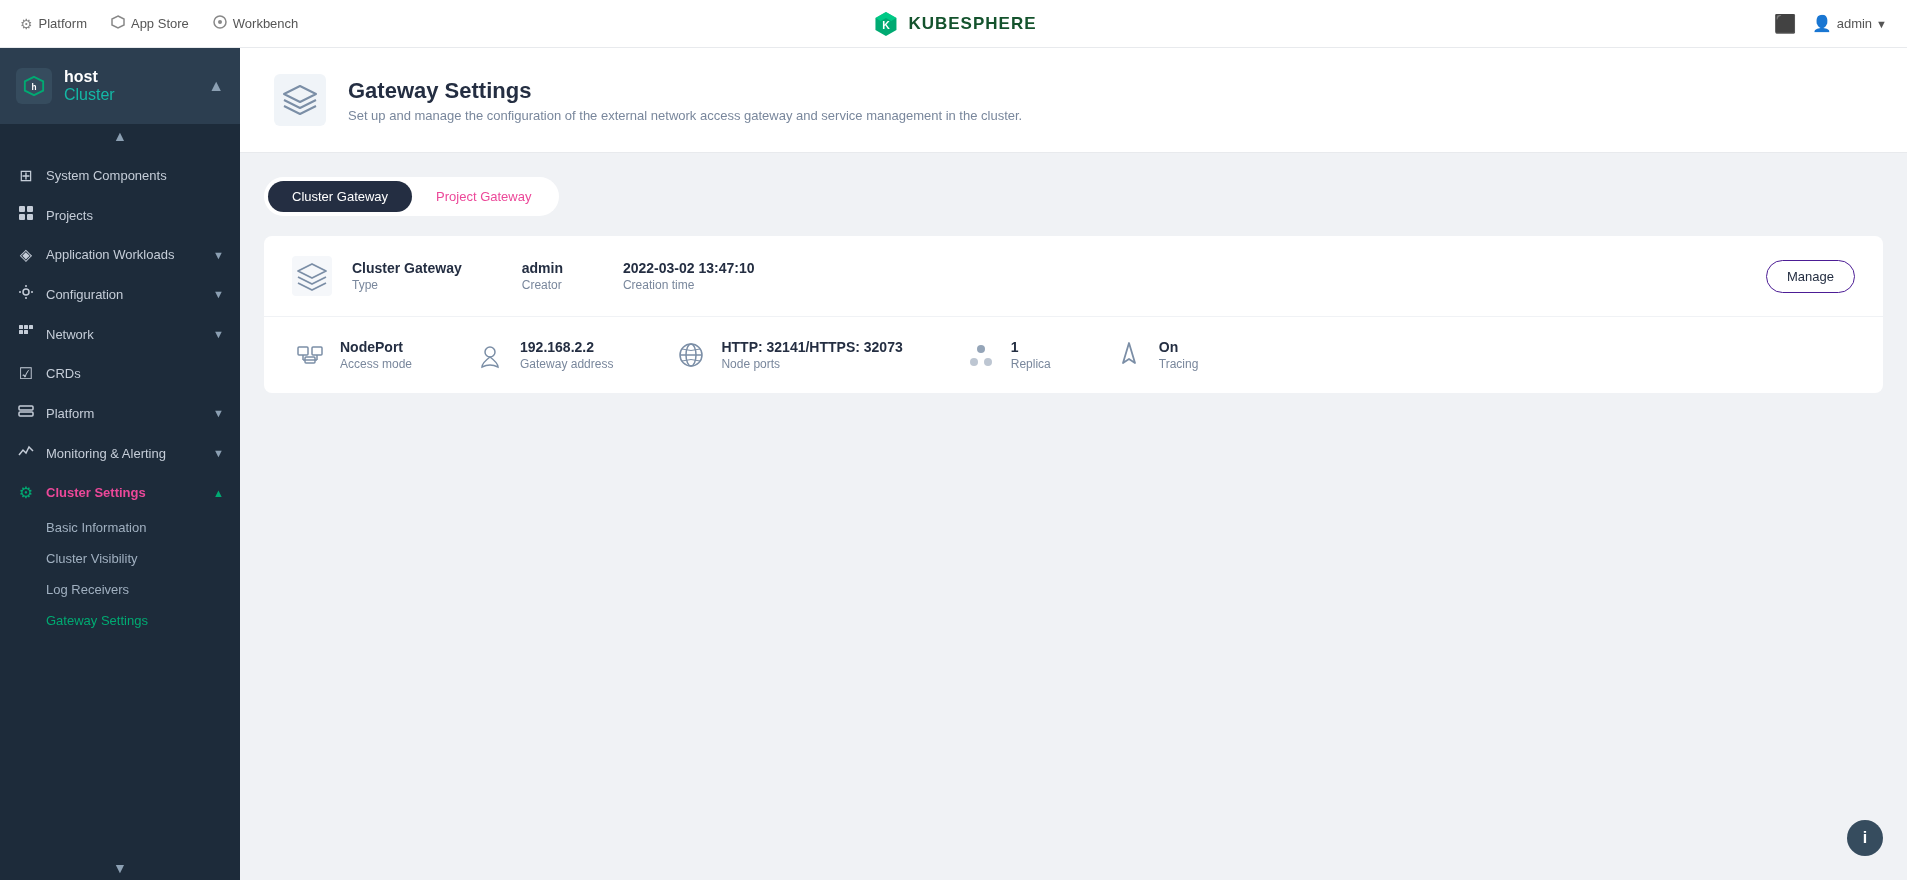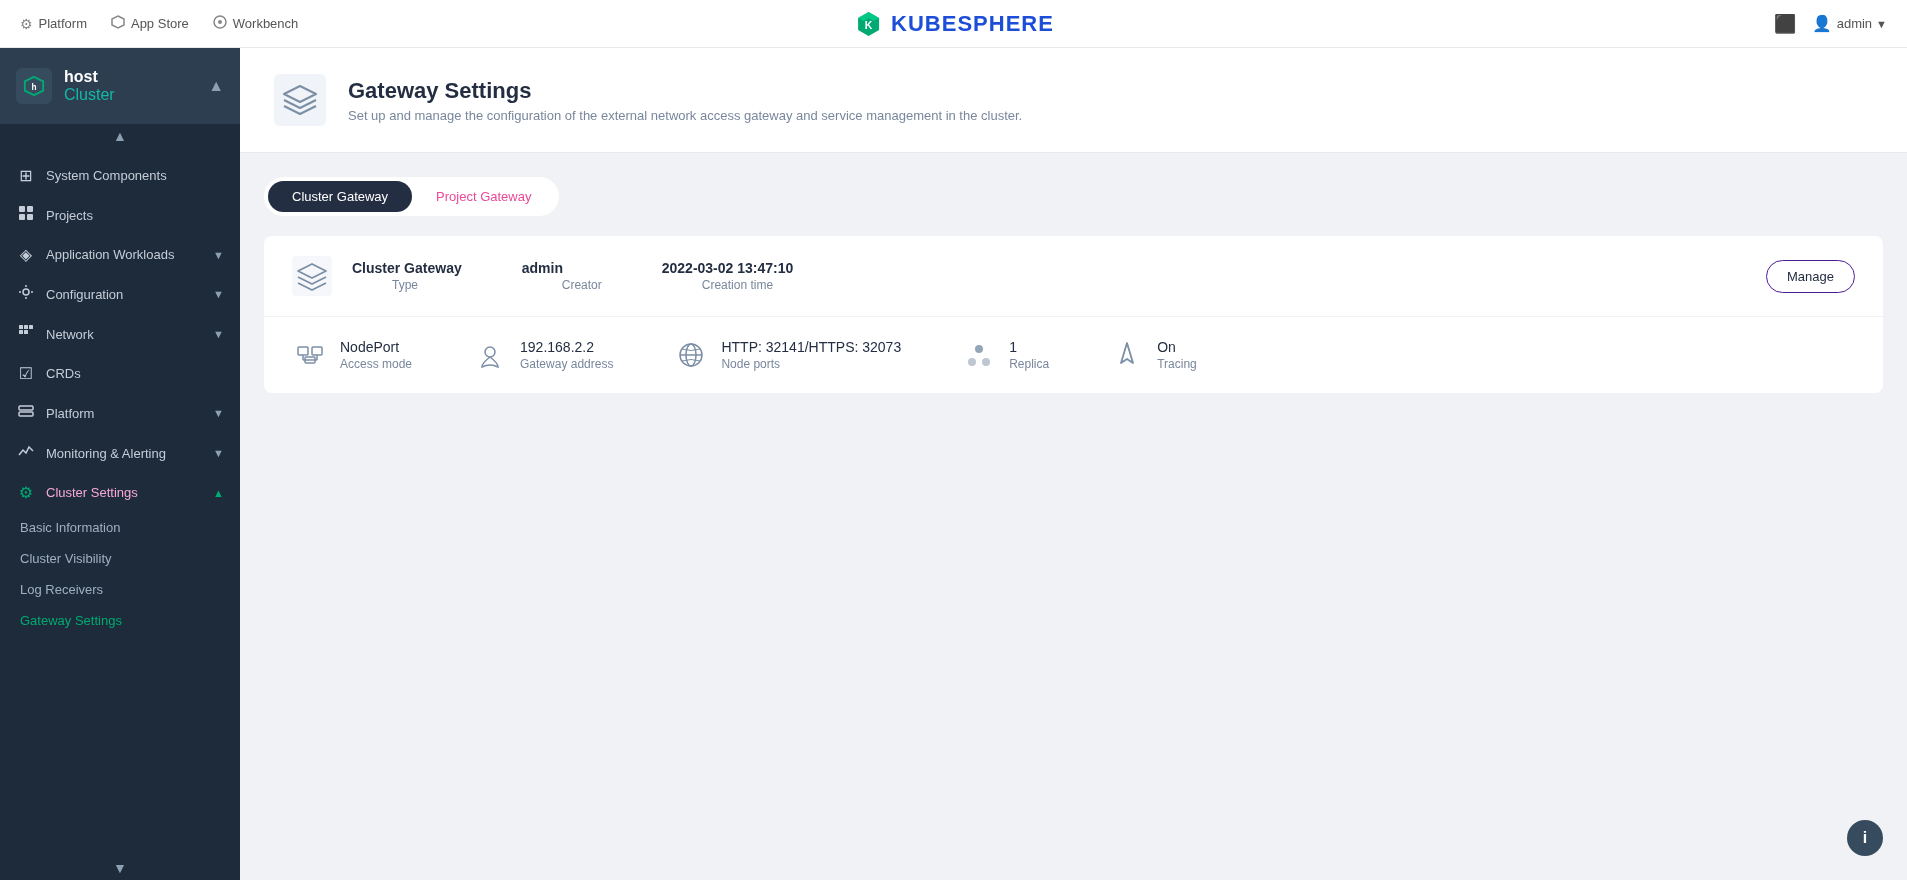--- a/index.html
+++ b/index.html
@@ -7,21 +7,21 @@
 
     
     .top-nav {
       display: flex; align-items: center; background: #fff; height: 48px;
       padding: 0 20px; border-bottom: 1px solid #e8eaed; position: relative; z-index: 10;
     }
     .top-nav-left { display: flex; align-items: center; gap: 24px; }
     .nav-item { display: flex; align-items: center; gap: 6px; cursor: pointer; color: #555; font-size: 13px; }
     .nav-icon { font-size: 14px; color: #888; }
     .logo { position: absolute; left: 50%; transform: translateX(-50%); display: flex; align-items: center; gap: 8px; }
-    .logo-text { font-size: 22px; font-weight: 700; color: #1d4ed8; letter-spacing: 1px; }
+    .logo-text { font-size: 17px; font-weight: 700; color: #14532d; letter-spacing: 1px; }
     .top-nav-right { margin-left: auto; display: flex; align-items: center; gap: 16px; }
     .admin-btn { display: flex; align-items: center; gap: 4px; cursor: pointer; font-size: 13px; color: #555; }
 
     
     .layout { display: flex; height: calc(100vh - 48px); }
 
     
     .sidebar { width: 240px; background: #1d2b3a; color: #c5cdd8; display: flex; flex-direction: column; overflow: hidden; flex-shrink: 0; }
     .sidebar-header { background: #2c3e50; padding: 20px 16px; display: flex; align-items: center; gap: 12px; cursor: pointer; }
     .sidebar-host-icon { width: 36px; height: 36px; background: #364c5e; border-radius: 6px; display: flex; align-items: center; justify-content: center; }
@@ -29,21 +29,21 @@
     .sidebar-header-text .cluster-label { font-size: 16px; color: #14b8a6; }
     .sidebar-collapse-btn { margin-left: auto; color: #8ca0b3; cursor: pointer; font-size: 16px; }
 
     .sidebar-menu { flex: 1; overflow-y: auto; padding: 8px 0; }
     .sidebar-menu::-webkit-scrollbar { width: 4px; }
     .sidebar-menu::-webkit-scrollbar-thumb { background: #3d4f60; }
     .menu-item { display: flex; align-items: center; gap: 10px; padding: 10px 16px; cursor: pointer; color: #c5cdd8; font-size: 13px; position: relative; }
     .menu-item.active { color: #00aa72; }
     .menu-item .menu-icon { font-size: 16px; width: 20px; text-align: center; }
     .menu-item .chevron { margin-left: auto; font-size: 11px; color: #8ca0b3; }
-    .sub-menu-item { padding: 8px 16px 8px 20px; cursor: pointer; font-size: 13px; color: #a0b0c0; display: block; }
+    .sub-menu-item { padding: 8px 16px 8px 46px; cursor: pointer; font-size: 13px; color: #a0b0c0; display: block; }
     .sub-menu-item.active { color: #00aa72; }
 
     .sidebar-scroll-btn { text-align: center; padding: 4px; color: #8ca0b3; cursor: pointer; font-size: 14px; }
 
     
     .main { flex: 1; overflow-y: auto; background: #f0f2f5; }
 
     
     .page-header { background: #fff; padding: 24px 32px; display: flex; align-items: center; gap: 20px; border-bottom: 1px solid #e8eaed; }
     .page-header-icon { width: 56px; height: 56px; display: flex; align-items: center; justify-content: center; }
@@ -59,31 +59,31 @@
       padding: 8px 24px; border-radius: 20px; cursor: pointer; font-size: 13px; font-weight: 500;
       border: none; background: transparent; color: #ec4899; transition: all 0.2s;
     }
     .tab-btn.active { background: #242e42; color: #fff; }
 
     
     .gateway-card { background: #fff; border-radius: 8px; margin-top: 20px; padding: 0; overflow: hidden; }
     .gateway-card-header { display: flex; align-items: center; padding: 20px 28px; border-bottom: 1px solid #f0f2f5; gap: 20px; }
     .gateway-icon { width: 40px; height: 40px; display: flex; align-items: center; justify-content: center; }
     .gateway-info { flex: 1; display: flex; gap: 60px; align-items: center; }
-    .info-group .label { font-size: 12px; color: #79879c; margin-top: 2px; margin-left: 40px; }
+    .info-group .label { font-size: 12px; color: #79879c; margin-top: 2px; }
     .info-group .value { font-size: 14px; font-weight: 600; color: #242e42; }
     .manage-btn {
       padding: 8px 20px; border: 1px solid #4c1d95; border-radius: 20px; background: #fff;
       color: #242e42; font-size: 13px; cursor: pointer; font-weight: 500;
     }
 
     .gateway-card-details { display: flex; align-items: center; padding: 20px 28px; gap: 60px; }
     .detail-item { display: flex; align-items: center; gap: 12px; }
     .detail-icon { width: 36px; height: 36px; display: flex; align-items: center; justify-content: center; color: #79879c; }
-    .detail-info .val { font-size: 14px; font-weight: 400; color: #242e42; }
+    .detail-info .val { font-size: 14px; font-weight: 700; color: #242e42; }
     .detail-info .lbl { font-size: 12px; color: #79879c; margin-top: 2px; }
 
     
     .ks-logo { display: flex; align-items: center; gap: 8px; }
 
     
     .help-bubble {
       position: fixed; right: 24px; bottom: 24px; width: 36px; height: 36px;
       background: #364c5e; border-radius: 50%; display: flex; align-items: center;
       justify-content: center; color: #fff; font-size: 16px; font-weight: bold; cursor: pointer;
@@ -217,21 +217,21 @@
         <span class="menu-icon">
           <svg width="16" height="16" viewBox="0 0 16 16" fill="none">
               <path d="M1 12 L5 7 L8 10 L11 4 L15 8" stroke="#c5cdd8" stroke-width="1.5" fill="none"></path>
             </svg>
         </span>
         <span>Monitoring &amp; Alerting</span>
         <span class="chevron">▼</span>
       </div>
       <div class="menu-item active">
         <span class="menu-icon" style="color:#00aa72;">⚙</span>
-        <span style="color:#f9a8d4;">Cluster Settings</span>
+        <span style="color:#ec4899;font-weight:bold;">Cluster Settings</span>
         <span class="chevron" style="color:#00aa72;">▲</span>
       </div>
       <a class="sub-menu-item">Basic Information</a>
       <a class="sub-menu-item">Cluster Visibility</a>
       <a class="sub-menu-item">Log Receivers</a>
       <a class="sub-menu-item active">Gateway Settings</a>
     </div>
 
     <div class="sidebar-scroll-btn">▼</div>
   </aside>

